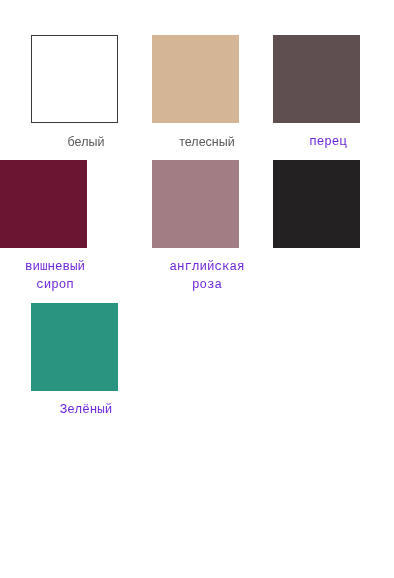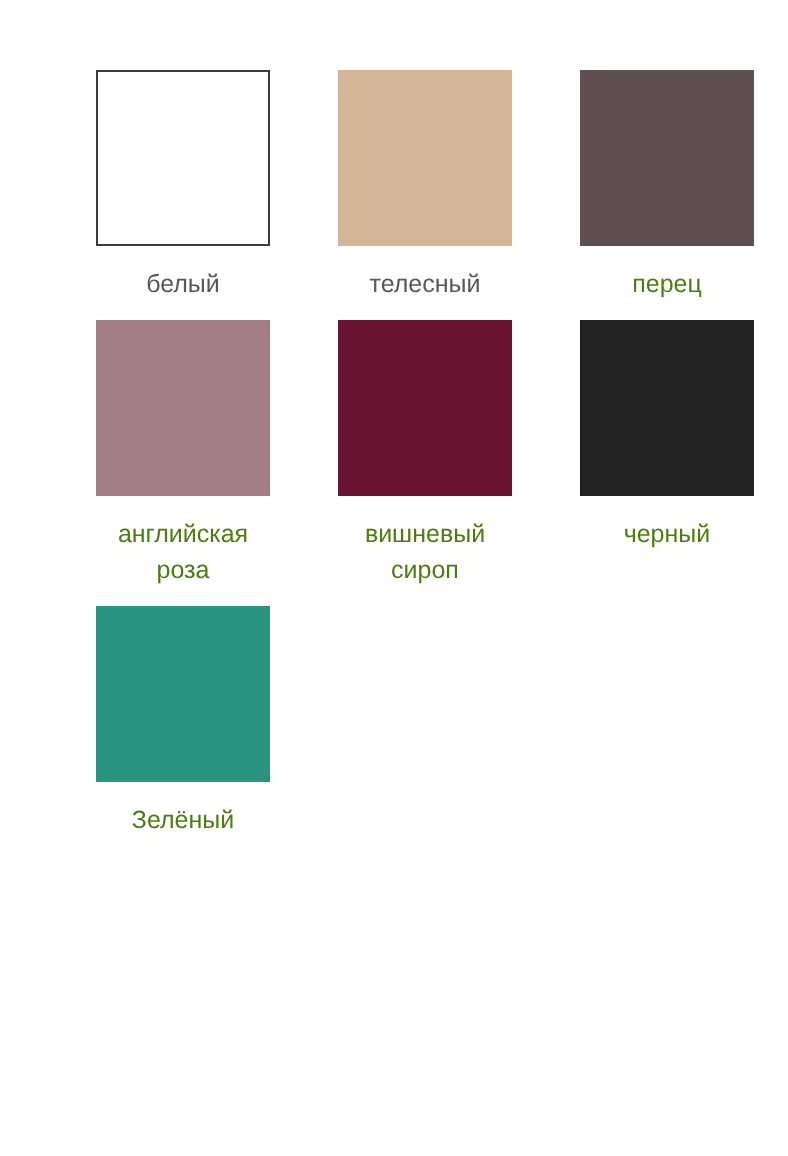--- a/index.html
+++ b/index.html
@@ -24,21 +24,20 @@
     display: flex;
     flex-direction: row;
     align-items: flex-start;
     margin-bottom: 9px;
   }
 
   .swatch-cell {
     width: 121px;
     display: flex;
     flex-direction: column;
-    align-items: center;
     flex: 0 0 121px;
   }
   .swatch-cell.col-1 { margin-left: 31px; }
 
   .swatch-chip {
     width: 87px;
     height: 88px;
     display: block;
   }
   .swatch-chip.bordered {
@@ -54,21 +53,22 @@
     color: #58585a;
     text-align: center;
     width: 110px;
     white-space: pre-line;
   }
   .swatch-label.small {
     font-size: 11.6px;
     width: 121px;
   }
   .swatch-label.dark {
-    color: #4d7c0f;
+    color: #6d28d9;
+    font-family: Liberation Mono, monospace;
   }
 </style>
 </head>
 <body>
 
 <div id="palette-grid">
     <div class="swatch-row">
       <div class="swatch-cell col-1">
         <div class="swatch-chip bordered" style="background-color: rgb(255, 255, 255);"></div>
         <div class="swatch-label">белый</div>
@@ -76,33 +76,32 @@
       <div class="swatch-cell">
         <div class="swatch-chip" style="background-color: rgb(212, 181, 149);"></div>
         <div class="swatch-label">телесный</div>
       </div>
       <div class="swatch-cell">
         <div class="swatch-chip" style="background-color: rgb(96, 79, 81);"></div>
         <div class="swatch-label dark">перец</div>
       </div>
     </div>
     <div class="swatch-row">
+      <div class="swatch-cell">
+        <div class="swatch-chip" style="background-color: rgb(106, 22, 50);"></div>
+        <div class="swatch-label dark">вишневый
+сироп</div>
+      </div>
       <div class="swatch-cell col-1">
         <div class="swatch-chip" style="background-color: rgb(162, 125, 132);"></div>
         <div class="swatch-label dark">английская
 роза</div>
       </div>
       <div class="swatch-cell">
-        <div class="swatch-chip" style="background-color: rgb(106, 22, 50);"></div>
-        <div class="swatch-label dark">вишневый
-сироп</div>
-      </div>
-      <div class="swatch-cell">
         <div class="swatch-chip" style="background-color: rgb(36, 33, 34);"></div>
-        <div class="swatch-label dark">черный</div>
       </div>
     </div>
     <div class="swatch-row">
       <div class="swatch-cell col-1">
         <div class="swatch-chip" style="background-color: rgb(42, 148, 128);"></div>
         <div class="swatch-label dark">Зелёный</div>
       </div>
     </div>
   </div>
 

